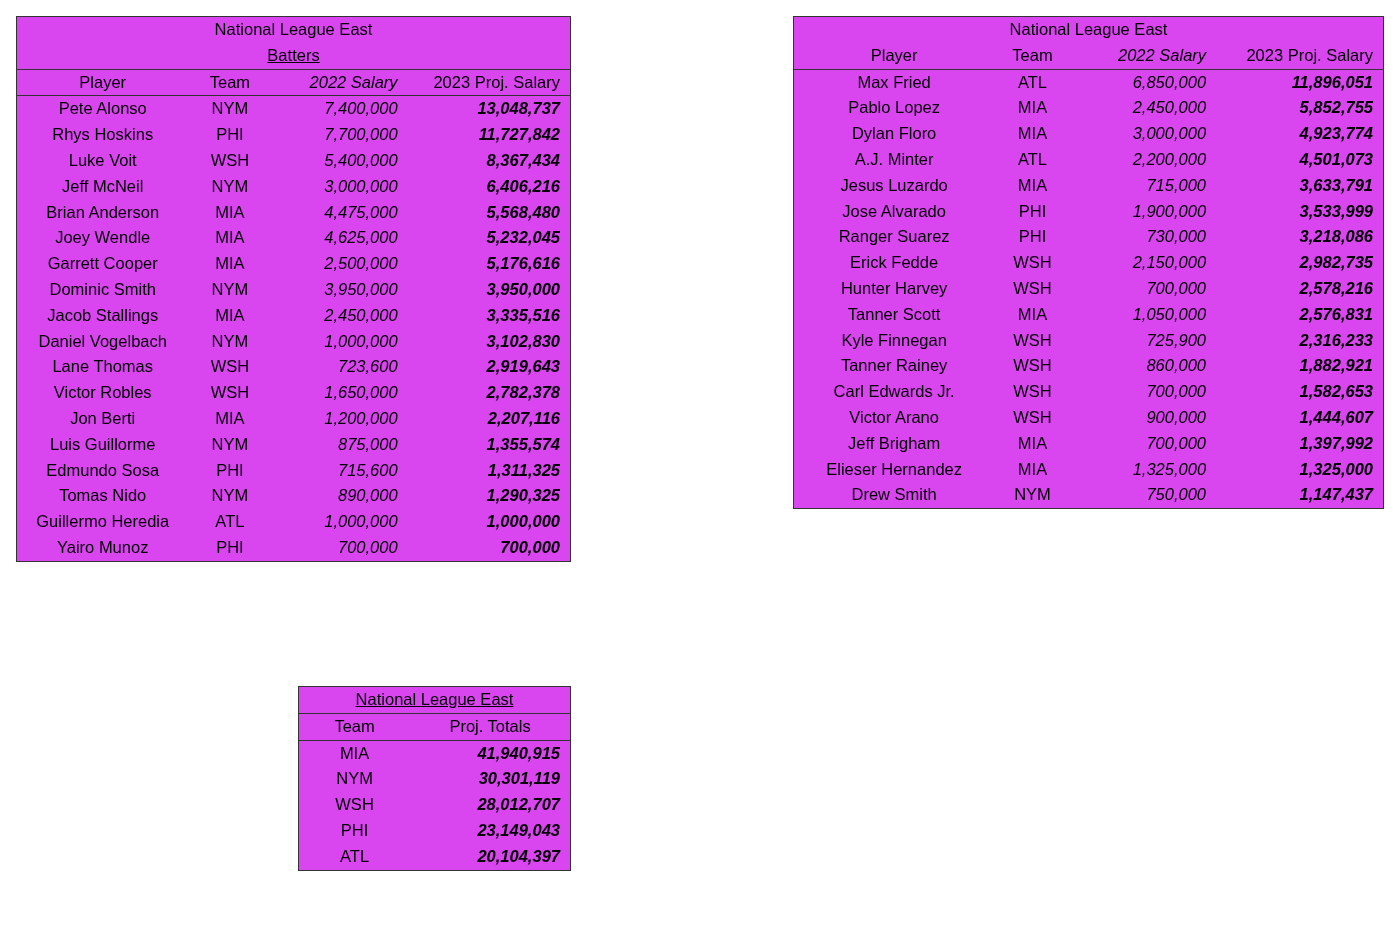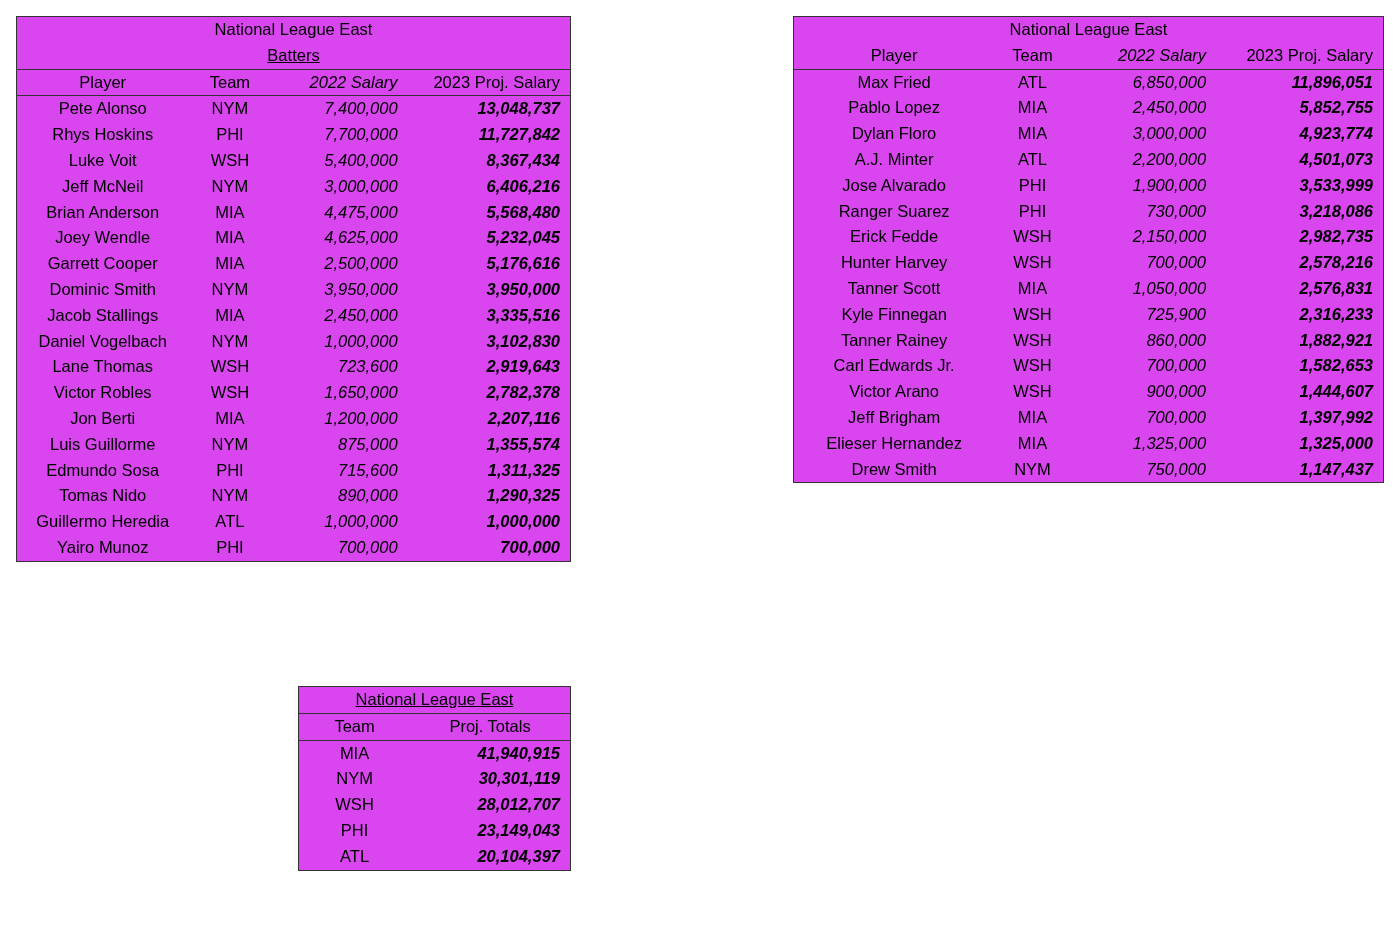--- a/index.html
+++ b/index.html
@@ -192,20 +192,26 @@
           <td class="r sal">3,000,000</td>
           <td class="r proj">4,923,774</td>
         </tr>
         <tr>
           <td class="c">A.J. Minter</td>
           <td class="c">ATL</td>
           <td class="r sal">2,200,000</td>
           <td class="r proj">4,501,073</td>
         </tr>
         <tr>
+          <td class="c">Jesus Luzardo</td>
+          <td class="c">MIA</td>
+          <td class="r sal">715,000</td>
+          <td class="r proj">3,633,791</td>
+        </tr>
+        <tr>
           <td class="c">Jose Alvarado</td>
           <td class="c">PHI</td>
           <td class="r sal">1,900,000</td>
           <td class="r proj">3,533,999</td>
         </tr>
         <tr>
           <td class="c">Ranger Suarez</td>
           <td class="c">PHI</td>
           <td class="r sal">730,000</td>
           <td class="r proj">3,218,086</td>

